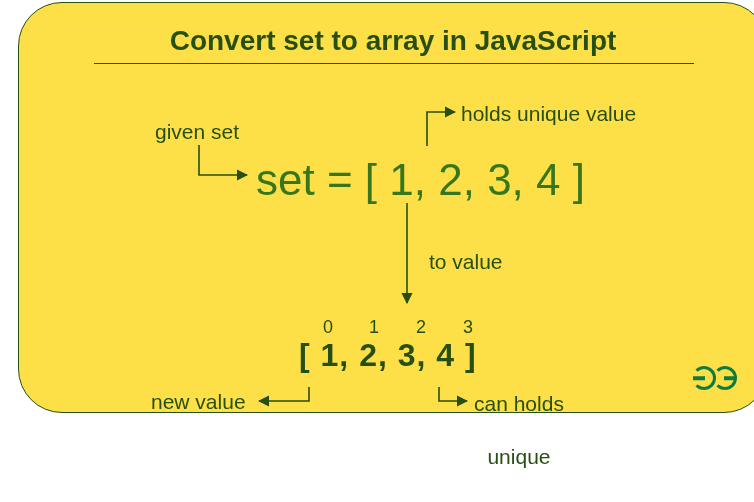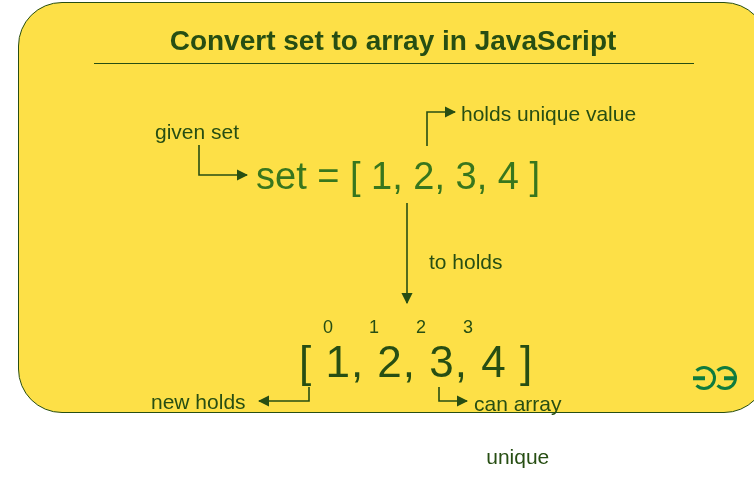--- a/index.html
+++ b/index.html
@@ -46,32 +46,32 @@
     text-align: center;
     line-height: 1.25;
     white-space: nowrap;
   }
 
   .set-expr {
     position: absolute;
     left: 237px;
     top: 152px;
     color: #38761d;
-    font-size: 38px;
+    font-size: 44px;
     font-weight: 500;
     text-align: center;
   }
 
   .arr-expr {
     position: absolute;
     left: 280px;
     top: 334px;
     color: #274e13;
-    font-size: 44px;
-    font-weight: 400;
+    font-size: 32px;
+    font-weight: 700;
     letter-spacing: 1px;
   }
 
   .idx {
     position: absolute;
     color: #274e13;
     font-size: 18px;
     text-align: center;
   }
 
@@ -114,23 +114,23 @@
 </head>
 <body>
 
 <div class="card">
 
   <div class="title">Convert set to array in JavaScript</div>
   <div class="title-underline"></div>
 
   <div class="label" style="left:136px; top:116px;">given set</div>
   <div class="label" style="left:442px; top:98px;">holds unique value</div>
-  <div class="label" style="left:410px; top:220px;"><br><span>to holds</span></div>
-  <div class="label" style="left:132px; top:386px;">new holds</div>
-  <div class="label" style="left:455px; top:388px;"><span>can array</span><br><br><span>unique</span></div>
+  <div class="label" style="left:410px; top:220px;"><br><span>to value</span></div>
+  <div class="label" style="left:132px; top:386px;">new value</div>
+  <div class="label" style="left:455px; top:388px;"><span>can holds</span><br><br><span>unique</span></div>
 
   <div class="set-expr">set = [ 1, 2, 3, 4 ]</div>
 
   <div class="idx" style="left:304px; top:314px;">0</div>
   <div class="idx" style="left:350px; top:314px;">1</div>
   <div class="idx" style="left:397px; top:314px;">2</div>
   <div class="idx" style="left:444px; top:314px;">3</div>
 
   <div class="arr-expr">[ 1, 2, 3, 4 ]</div>
 

